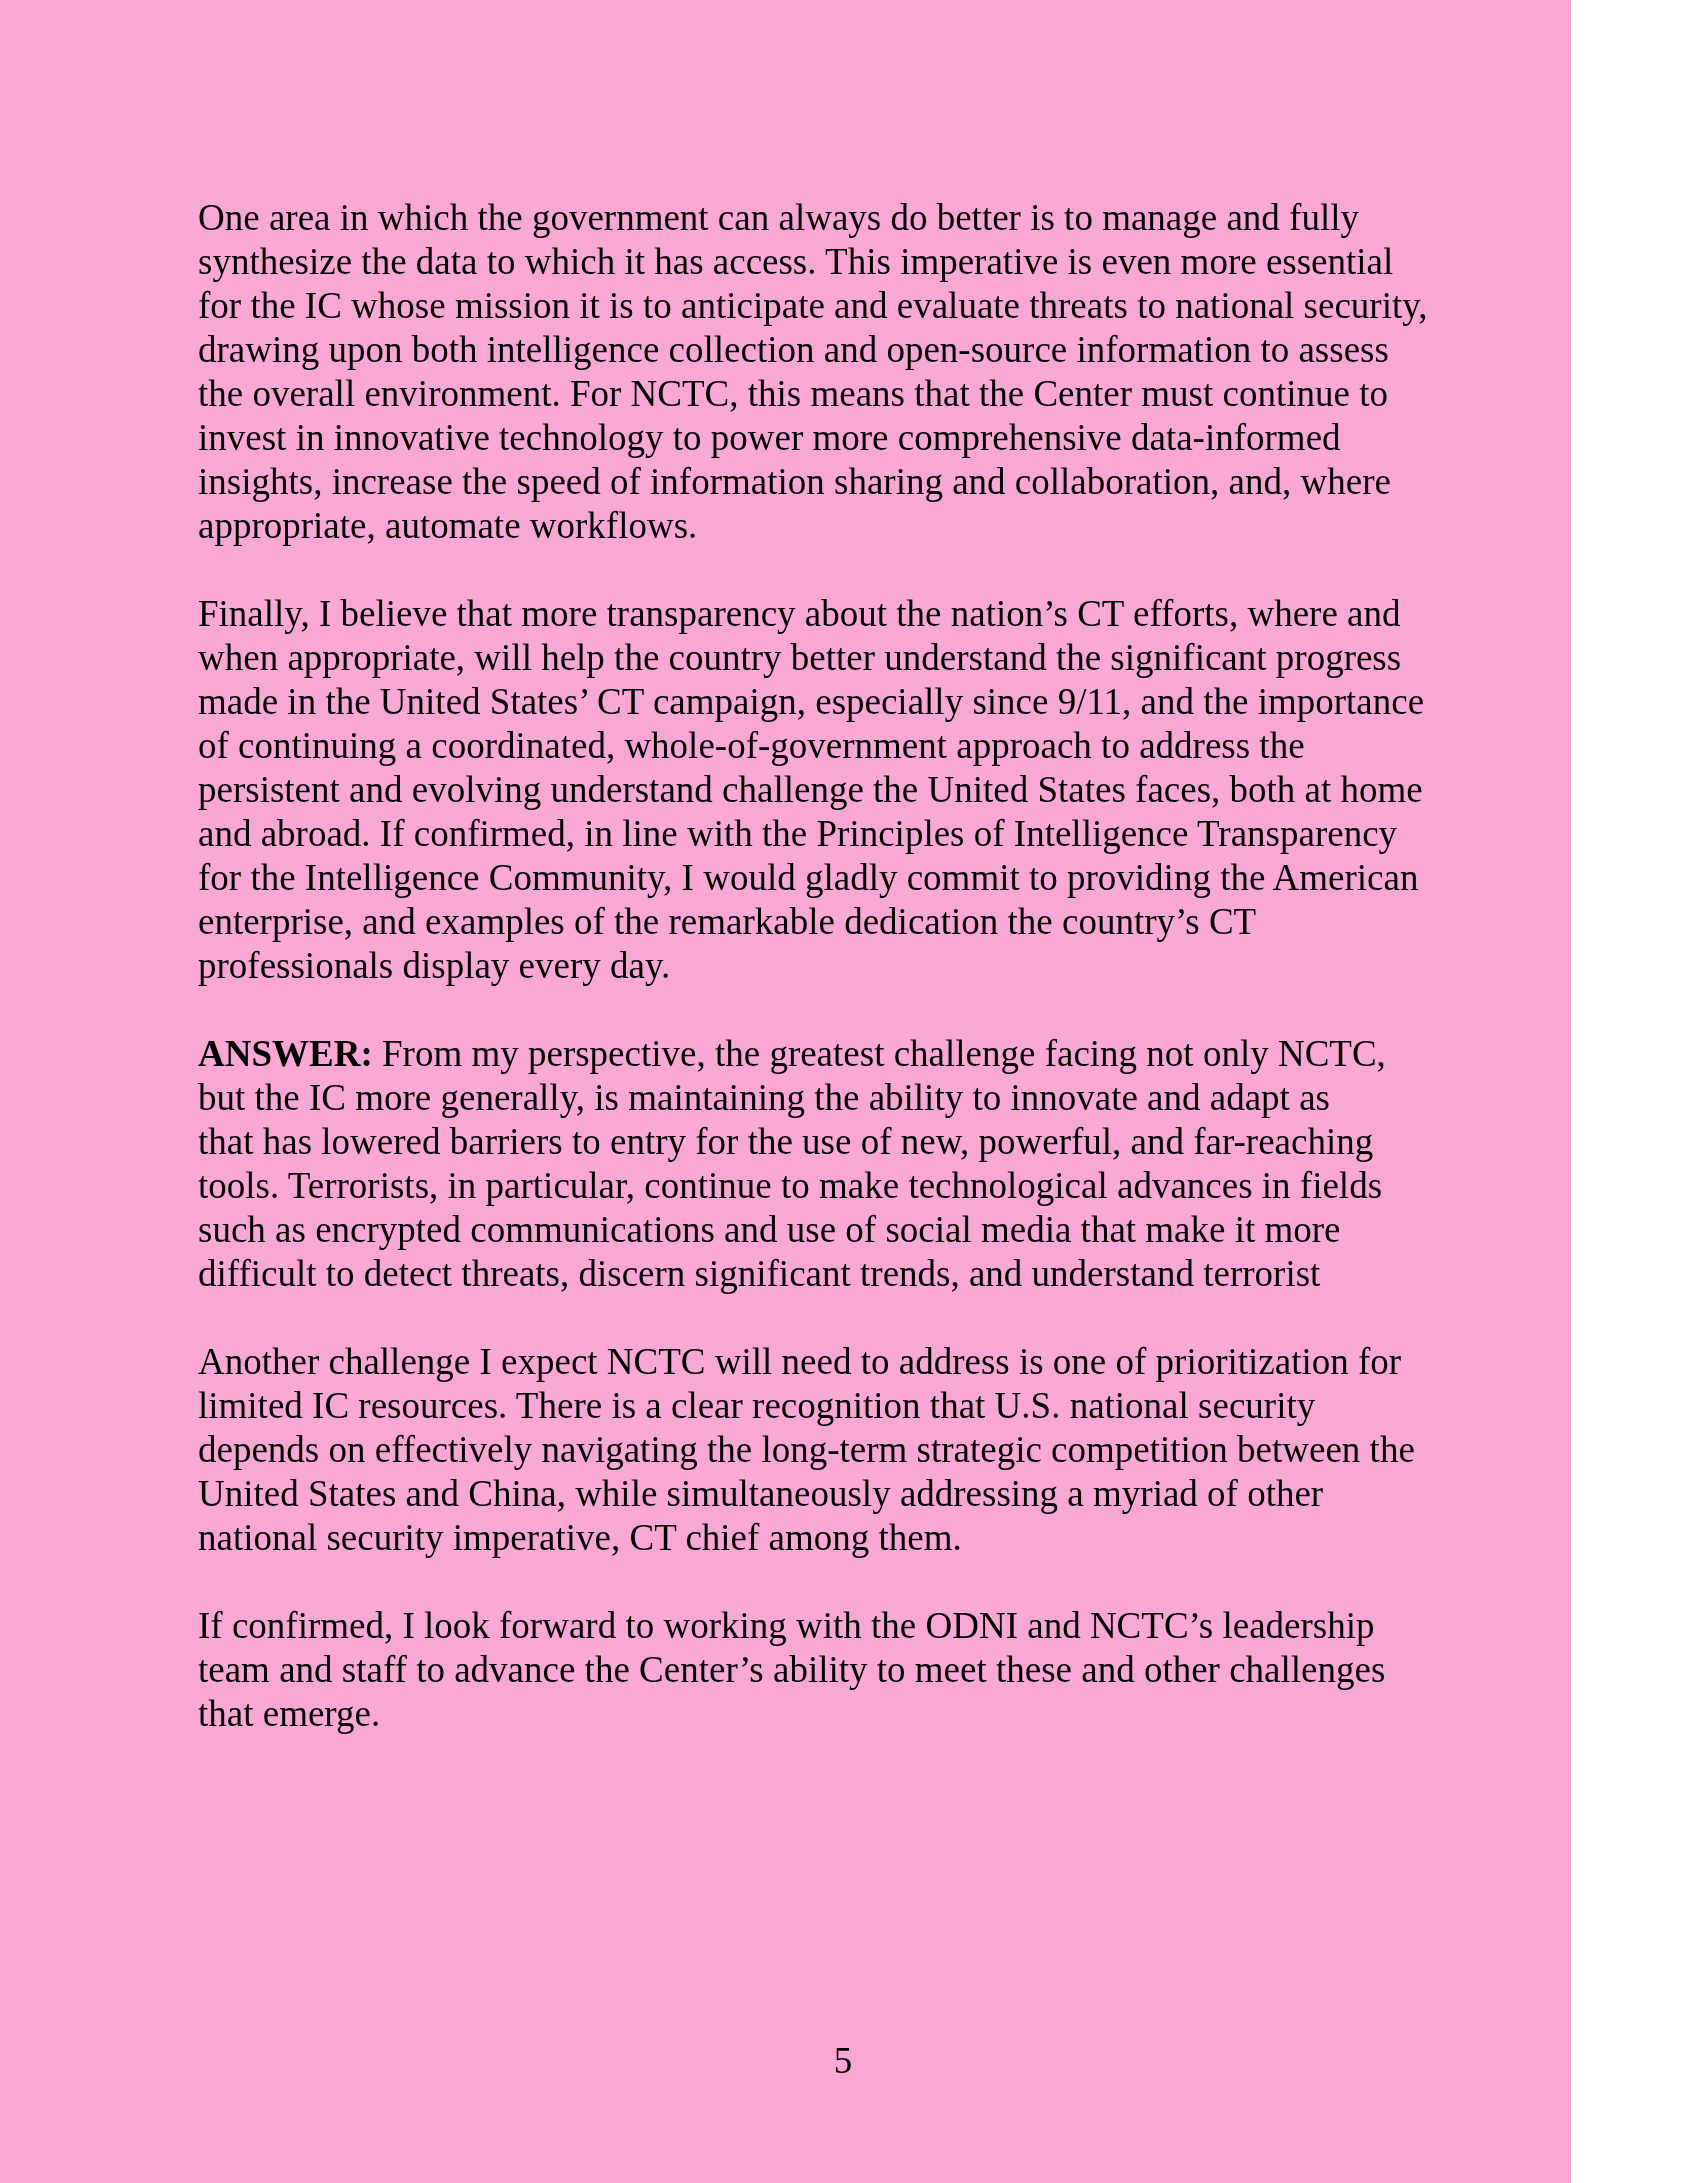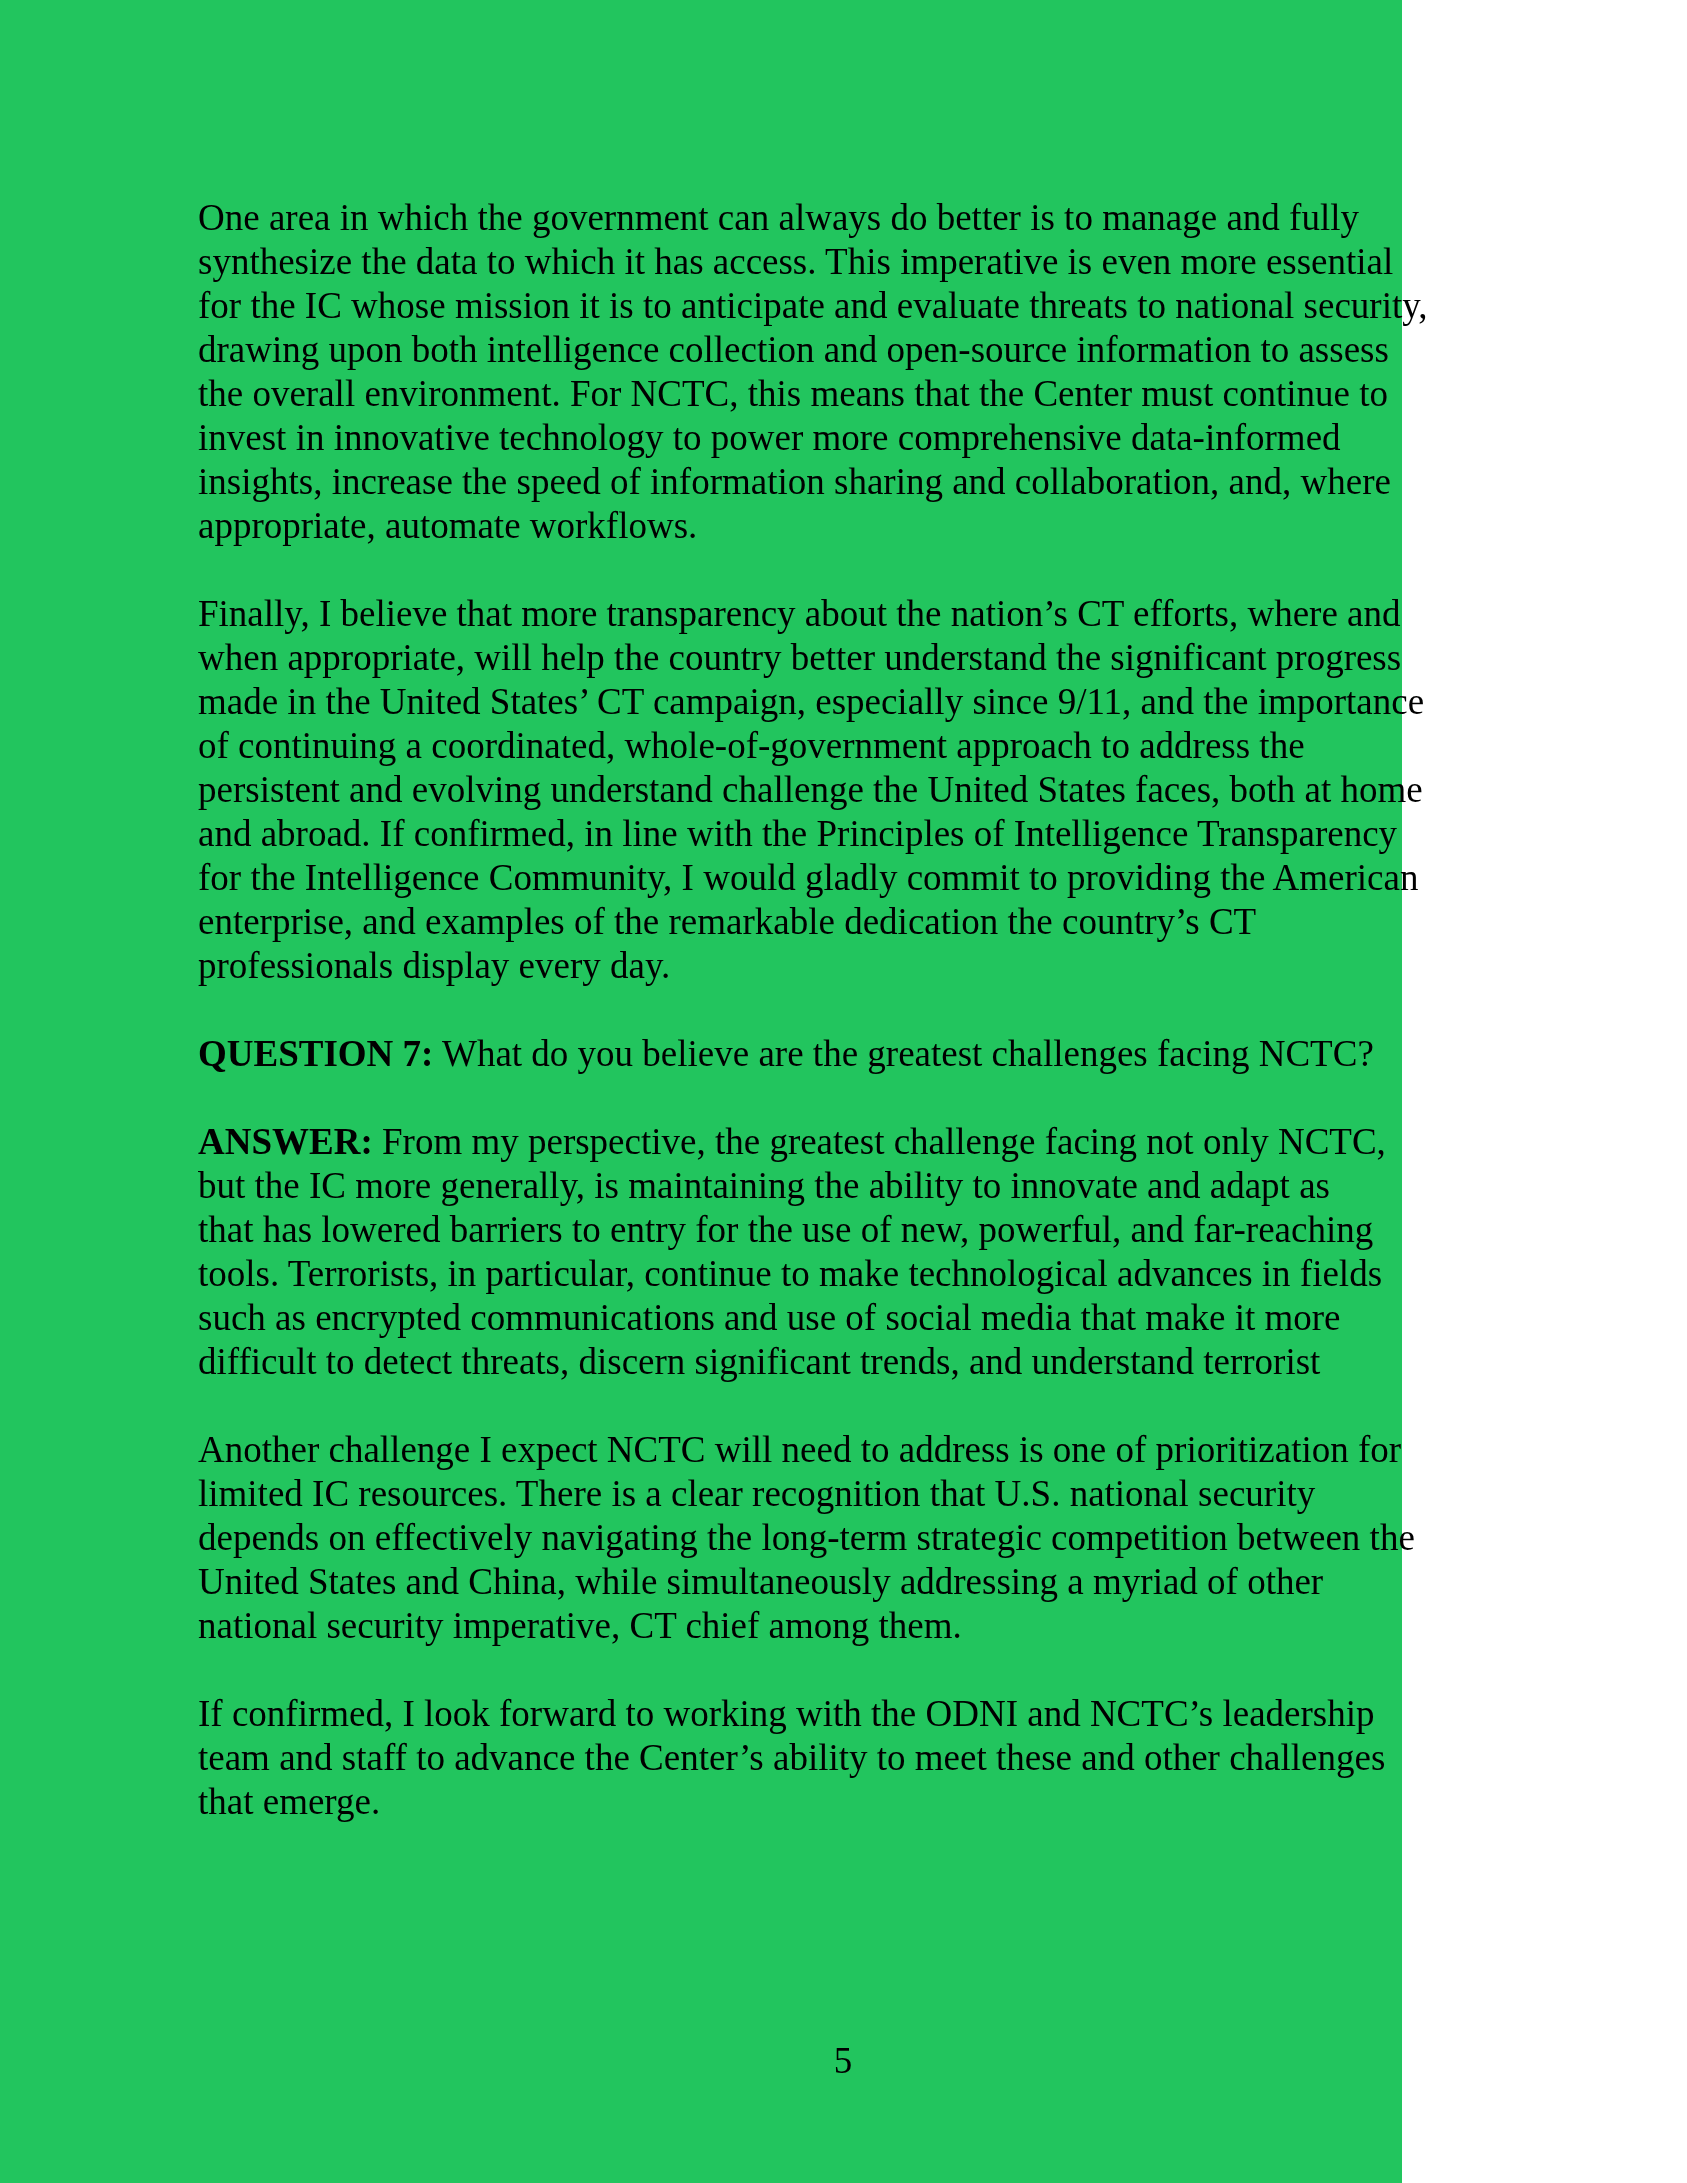--- a/index.html
+++ b/index.html
@@ -12,23 +12,23 @@
       height: 2183px;
       position: relative;
       overflow: hidden;
       color: #000000;
       font-family: "Liberation Serif", "DejaVu Serif", serif;
     }
     .page {
       position: absolute;
       left: 0;
       top: 0;
-      width: 1402px;
+      width: 1571px;
       height: 2183px;
-      background: #22c55e;
+      background: #f9a8d4;
     }
     .body-text {
       position: absolute;
       left: 198px;
       top: 196px;
       width: 1297px;
       font-size: 37px;
       line-height: 44px;
     }
     .para {
@@ -74,23 +74,20 @@
       <span class="line">when appropriate, will help the country better understand the significant progress</span>
       <span class="line">made in the United States’ CT campaign, especially since 9/11, and the importance</span>
       <span class="line">of continuing a coordinated, whole-of-government approach to address the</span>
       <span class="line">persistent and evolving understand challenge the United States faces, both at home</span>
       <span class="line">and abroad. If confirmed, in line with the Principles of Intelligence Transparency</span>
       <span class="line">for the Intelligence Community, I would gladly commit to providing the American</span>
       <span class="line">enterprise, and examples of the remarkable dedication the country’s CT</span>
       <span class="line">professionals display every day.</span>
     </p>
 
-    <p class="para">
-      <span class="line"><span class="label">QUESTION 7:</span><span> What do you believe are the greatest challenges facing NCTC?</span></span>
-    </p>
 
     <p class="para">
       <span class="line"><span class="label">ANSWER:</span><span> From my perspective, the greatest challenge facing not only NCTC,</span></span>
       <span class="line">but the IC more generally, is maintaining the ability to innovate and adapt as</span>
       <span class="line">that has lowered barriers to entry for the use of new, powerful, and far-reaching</span>
       <span class="line">tools. Terrorists, in particular, continue to make technological advances in fields</span>
       <span class="line">such as encrypted communications and use of social media that make it more</span>
       <span class="line">difficult to detect threats, discern significant trends, and understand terrorist</span>
     </p>
 

